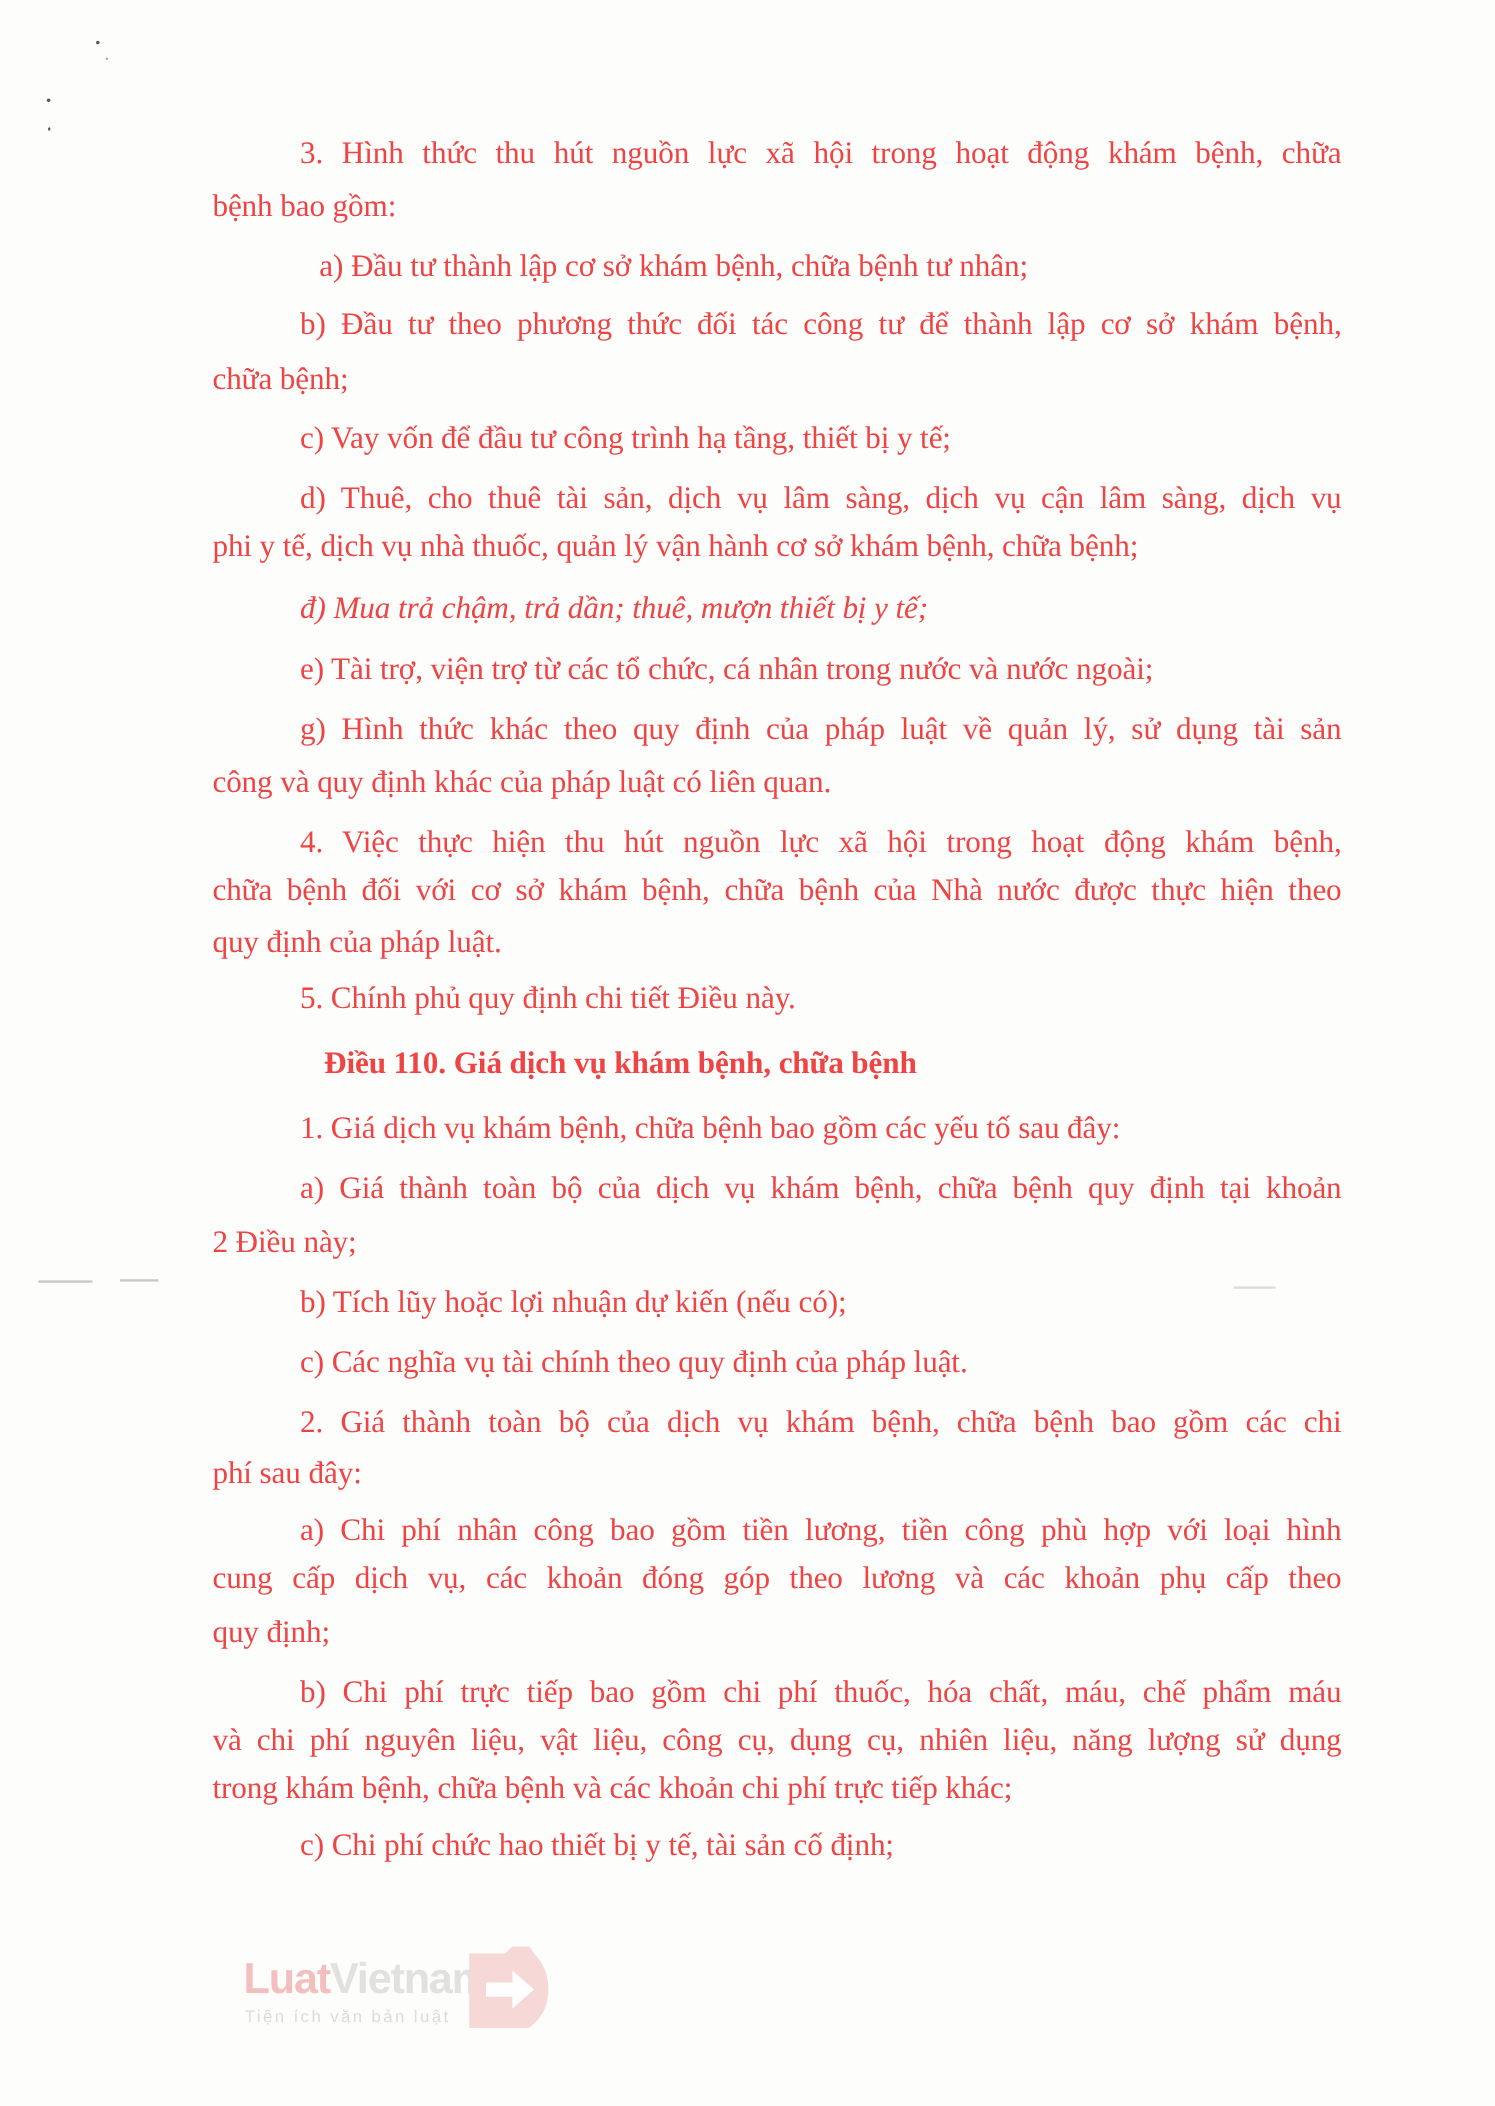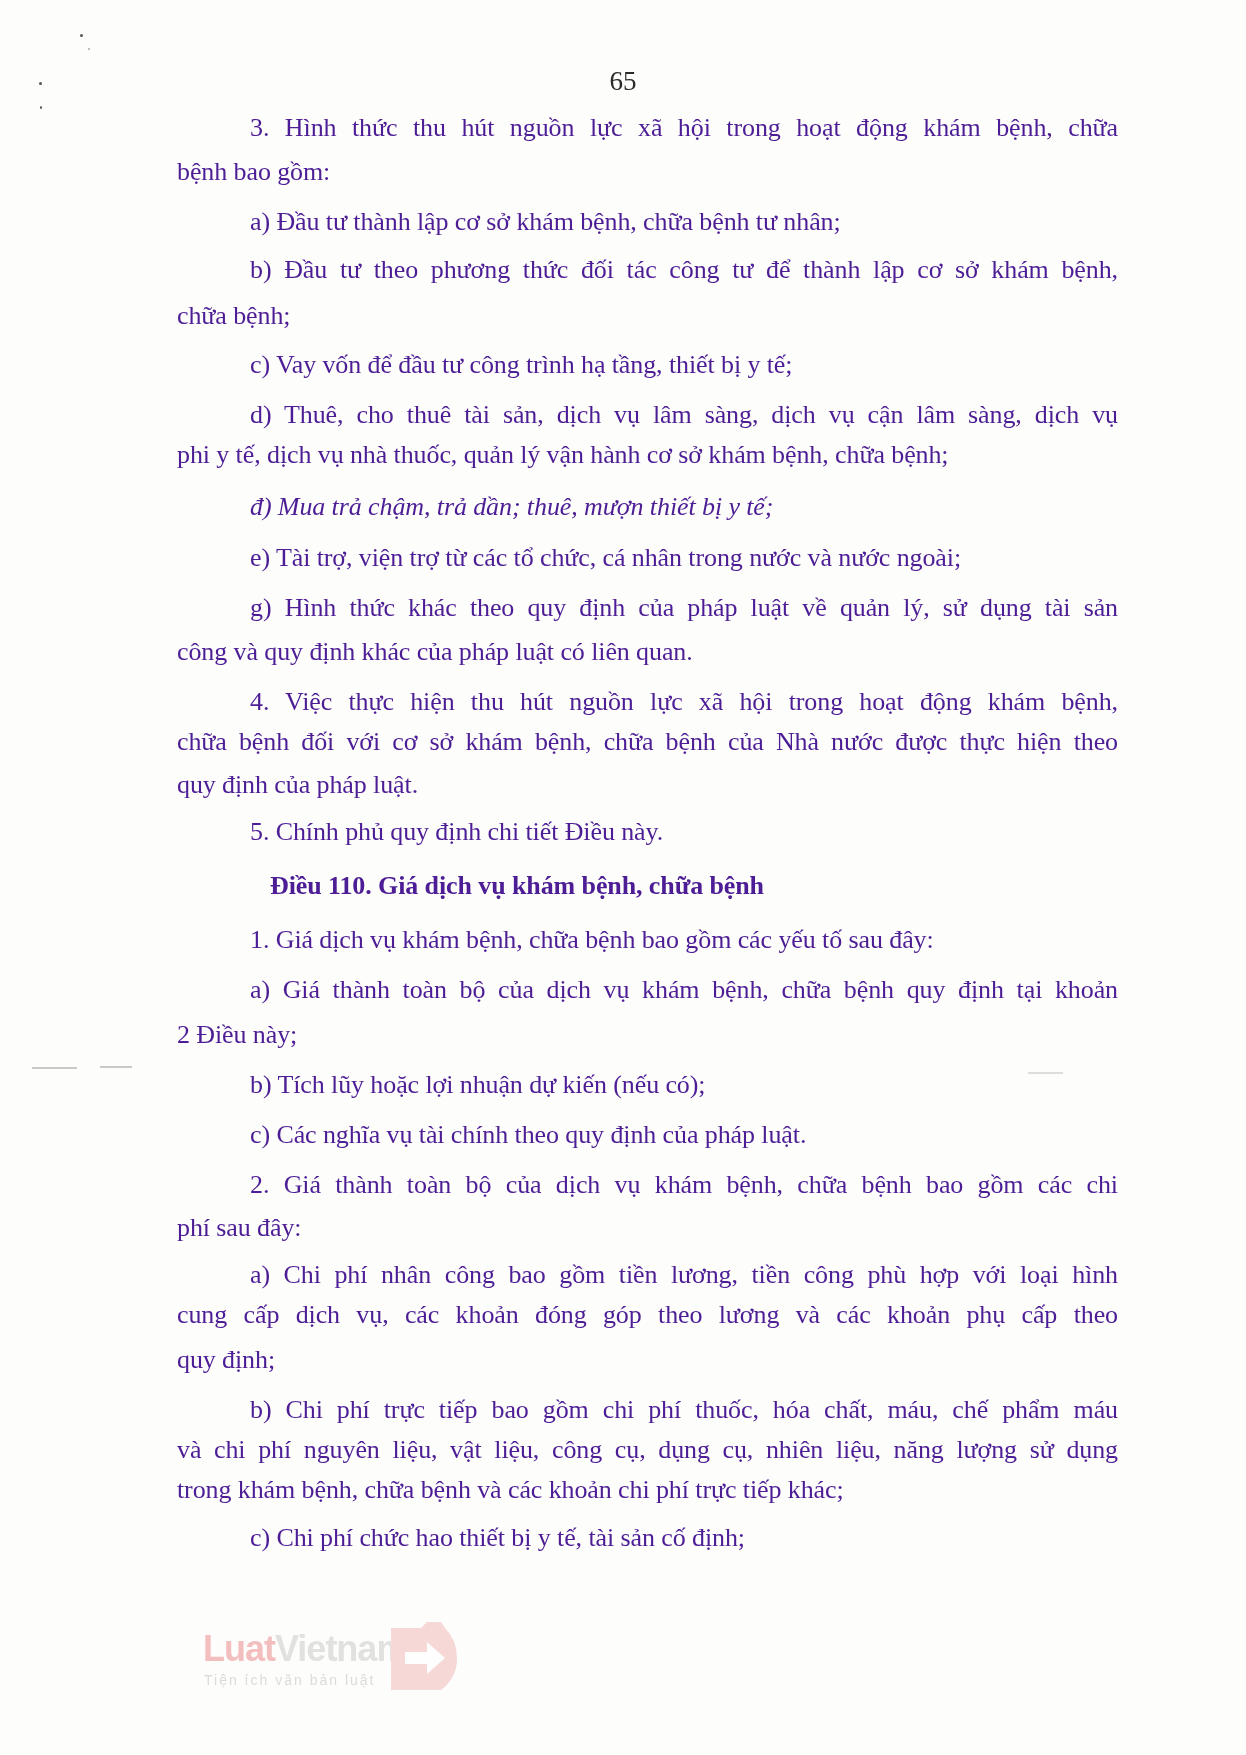--- a/index.html
+++ b/index.html
@@ -6,21 +6,21 @@
   body {
     width: 1246px; height: 1755px; position: relative; overflow: hidden;
     background: #fdfdfc;
     font-family: "Liberation Serif", "DejaVu Serif", serif;
     color: #1e1e1e;
   }
   .page { position: absolute; left: 0; top: 0; width: 1246px; height: 1755px; }
   .pnum { position: absolute; top: 66px; left: 0; width: 1246px; text-align: center;
           font-size: 27px; color: #2a2a2a; }
   .line { position: absolute; white-space: nowrap; font-size: 26px; line-height: 34px;
-          letter-spacing: -0.1px; color: #4c1d95; }
+          letter-spacing: -0.1px; color: #ef4444; }
   .just { text-align: justify; text-align-last: justify; }
   .bold { font-weight: bold; margin-left: 20px; }
   .speck { position: absolute; border-radius: 50%; background: #555; }
   .dash { position: absolute; height: 2px; background: #c9c9c9; }
   .wm { position: absolute; left: 203px; top: 1620px; width: 260px; height: 75px; opacity: 0.9; }
   .wm-luat { position: absolute; left: 0; top: 8px; font-family: "Liberation Sans", sans-serif;
              font-weight: bold; font-size: 36px; color: #f2b8b8; letter-spacing: -1px; }
   .wm-luat span.v { color: #dedede; }
   .wm-tag { position: absolute; left: 1px; top: 52px; font-family: "Liberation Sans", sans-serif;
             font-size: 14px; color: #d8d8d8; letter-spacing: 2px; }
@@ -32,26 +32,25 @@
 <div class="page">
 
   <div class="speck" style="left:80px;top:34px;width:3px;height:3px;"></div>
   <div class="speck" style="left:88px;top:48px;width:2px;height:2px;background:#aaa;"></div>
   <div class="speck" style="left:39px;top:82px;width:3px;height:3px;"></div>
   <div class="speck" style="left:40px;top:106px;width:2px;height:3px;"></div>
   <div class="dash" style="left:32px;top:1067px;width:45px;"></div>
   <div class="dash" style="left:100px;top:1066px;width:32px;"></div>
   <div class="dash" style="left:1028px;top:1072px;width:35px;background:#ddd;"></div>
 
-  <div class="pnum">65</div>
 
   <div id="lines">
       <div class="line just" style="left: 250px; top: 111px; width: 868px; white-space: normal; height: 34px; overflow: visible;">3. Hình thức thu hút nguồn lực xã hội trong hoạt động khám bệnh, chữa</div>
       <div class="line" style="left: 177px; top: 155px; font-family: Liberation Serif, serif;">bệnh bao gồm:</div>
-      <div class="line" style="left: 250px; top: 205px;">a) Đầu tư thành lập cơ sở khám bệnh, chữa bệnh tư nhân;</div>
+      <div class="line" style="left: 266px; top: 205px;">a) Đầu tư thành lập cơ sở khám bệnh, chữa bệnh tư nhân;</div>
       <div class="line just" style="left: 250px; top: 253px; width: 868px; white-space: normal; height: 34px; overflow: visible;">b) Đầu tư theo phương thức đối tác công tư để thành lập cơ sở khám bệnh,</div>
       <div class="line" style="left: 177px; top: 299px;">chữa bệnh;</div>
       <div class="line" style="left: 250px; top: 348px;">c) Vay vốn để đầu tư công trình hạ tầng, thiết bị y tế;</div>
       <div class="line just" style="left: 250px; top: 398px; width: 868px; white-space: normal; height: 34px; overflow: visible;">d) Thuê, cho thuê tài sản, dịch vụ lâm sàng, dịch vụ cận lâm sàng, dịch vụ</div>
       <div class="line" style="left: 177px; top: 438px;">phi y tế, dịch vụ nhà thuốc, quản lý vận hành cơ sở khám bệnh, chữa bệnh;</div>
       <div class="line" style="left: 250px; top: 490px; font-style: italic;">đ) Mua trả chậm, trả dần; thuê, mượn thiết bị y tế;</div>
       <div class="line" style="left: 250px; top: 541px;">e) Tài trợ, viện trợ từ các tổ chức, cá nhân trong nước và nước ngoài;</div>
       <div class="line just" style="left: 250px; top: 591px; width: 868px; white-space: normal; height: 34px; overflow: visible;">g) Hình thức khác theo quy định của pháp luật về quản lý, sử dụng tài sản</div>
       <div class="line" style="left: 177px; top: 635px;">công và quy định khác của pháp luật có liên quan.</div>
       <div class="line just" style="left: 250px; top: 685px; width: 868px; white-space: normal; height: 34px; overflow: visible;">4. Việc thực hiện thu hút nguồn lực xã hội trong hoạt động khám bệnh,</div>

